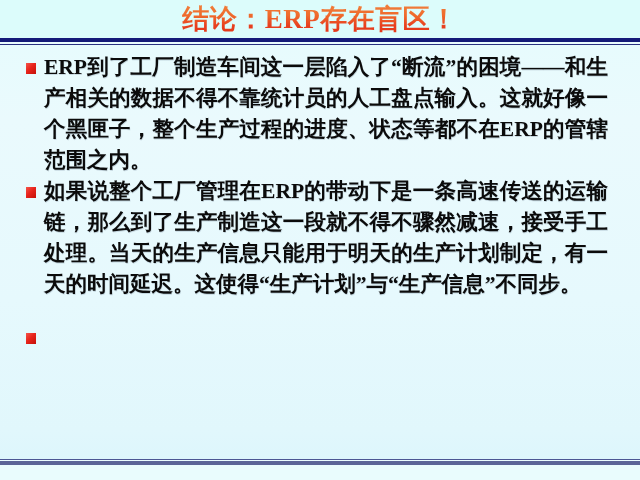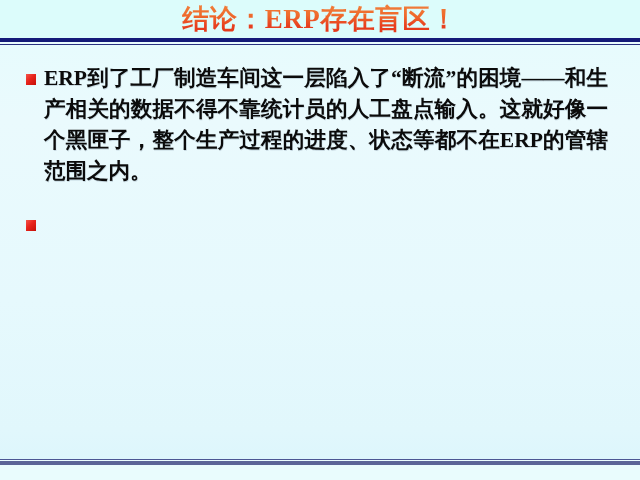--- a/index.html
+++ b/index.html
@@ -109,21 +109,21 @@
     left: 0;
     top: 52px;
     width: 640px;
     height: 400px;
   }
 
   .bullet-row {
     position: relative;
     padding-left: 44px;
     padding-right: 32px;
-    margin: 11px 0 0 0;
+    margin: 0 0 0 0;
   }
   .bullet-row.spaced {
     margin-top: 22px;
   }
 
   .bullet-marker {
     position: absolute;
     left: 26px;
     top: 11px;
     width: 10px;
@@ -156,20 +156,24 @@
   <div class="rule" id="rule-top-gap"></div>
   <div class="rule" id="rule-top-thin"></div>
 
   <div id="body-area">
 
     <div class="bullet-row">
       <span class="bullet-marker"></span>
       <div class="bullet-text">ERP到了工厂制造车间这一层陷入了“断流”的困境——和生产相关的数据不得不靠统计员的人工盘点输入。这就好像一个黑匣子，整个生产过程的进度、状态等都不在ERP的管辖范围之内。</div>
     </div>
 
+    <div class="bullet-row">
+      <span class="bullet-marker"></span>
+      <div class="bullet-text">如果说整个工厂管理在ERP的带动下是一条高速传送的运输链，那么到了生产制造这一段就不得不骤然减速，接受手工处理。当天的生产信息只能用于明天的生产计划制定，有一天的时间延迟。这使得“生产计划”与“生产信息”不同步。</div>
+    </div>
 
     <div class="bullet-row spaced">
       <span class="bullet-marker"></span>
     </div>
 
   </div>
 
   <div class="rule" id="rule-bot-thin"></div>
   <div class="rule" id="rule-bot-gap"></div>
   <div class="rule" id="rule-bot-thick"></div>

